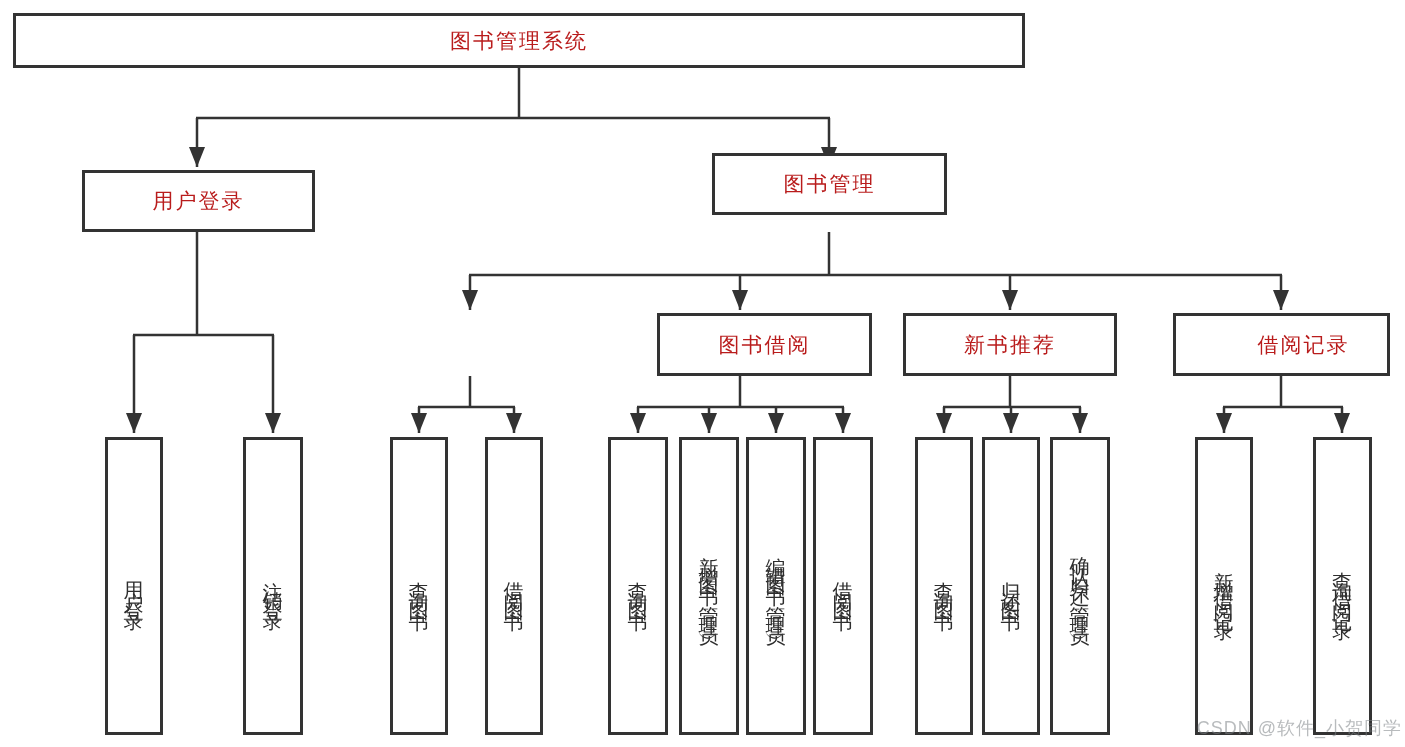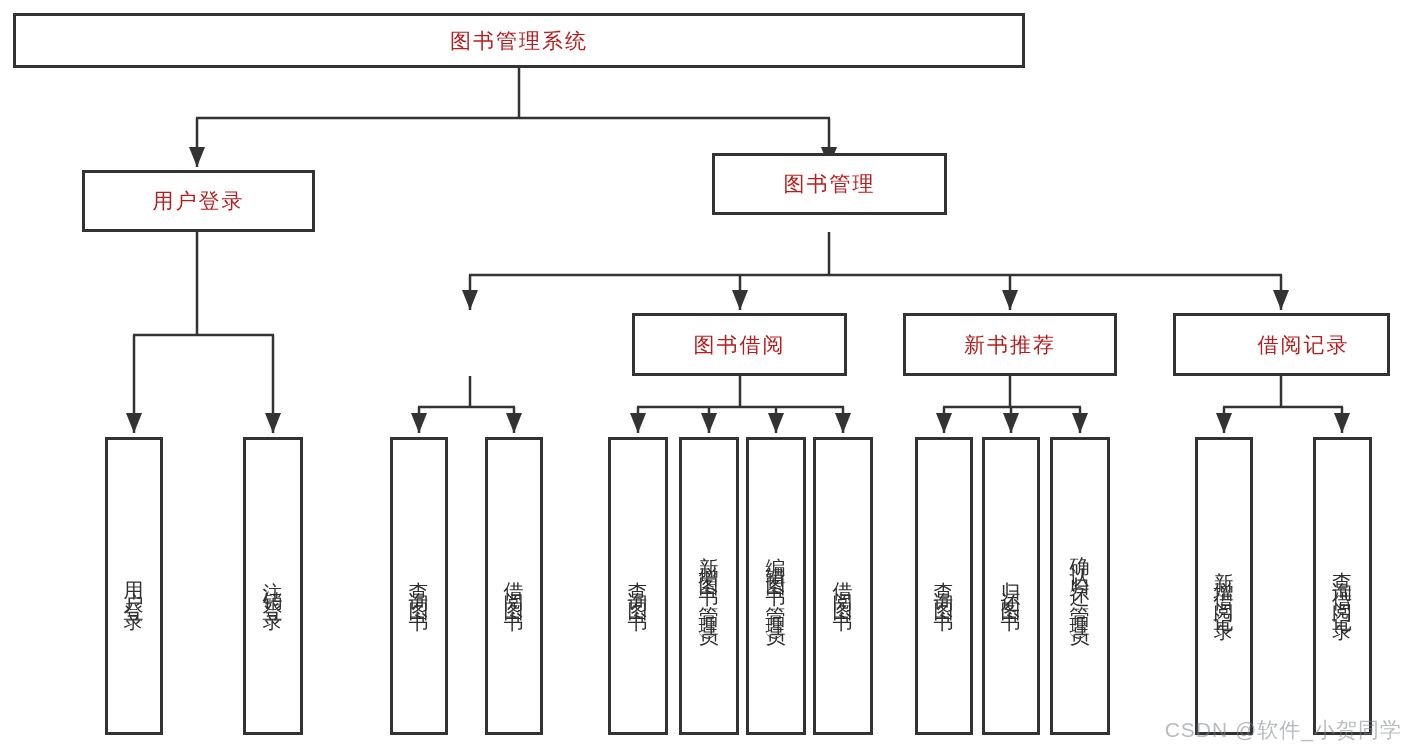--- a/index.html
+++ b/index.html
@@ -16,21 +16,21 @@
   }
   .vnode{
     position:absolute;box-sizing:border-box;background:#ffffff;
     border:3px solid #333333;color:#2e2e2e;
     display:flex;align-items:center;justify-content:center;
     writing-mode:vertical-rl;text-orientation:mixed;
     font-size:20px;letter-spacing:10px;line-height:1;
   }
   .watermark{
     position:absolute;right:3px;top:716px;
-    font-size:21px;letter-spacing:1px;
+    font-size:18px;letter-spacing:1px;
     color:rgba(125,131,135,0.55);
     pointer-events:none;white-space:nowrap;
   }
 </style>
 </head>
 <body>
 
 <div class="canvas">
 
   <svg class="connectors" width="1405" height="747" viewBox="0 0 1405 747" xmlns="http://www.w3.org/2000/svg">
@@ -81,21 +81,21 @@
       <line x1="1224" y1="407" x2="1224" y2="433" marker-end="url(#arrow)"></line>
       <line x1="1342" y1="407" x2="1342" y2="433" marker-end="url(#arrow)"></line>
     </g>
   </svg>
 
   <div class="node" style="left:13px;top:13px;width:1012px;height:55px;">图书管理系统</div>
 
   <div class="node" style="left:82px;top:170px;width:233px;height:62px;">用户登录</div>
   <div class="node" style="left:712px;top:153px;width:235px;height:62px;">图书管理</div>
 
-  <div class="node" style="left:632px;top:313px;width:215px;height:63px;">图书借阅</div>
+  <div class="node" style="left:657px;top:313px;width:215px;height:63px;">图书借阅</div>
   <div class="node" style="left:903px;top:313px;width:214px;height:63px;">新书推荐</div>
   <div class="node" style="left:1173px;top:313px;width:217px;height:63px;padding-left:44px;">借阅记录</div>
 
   <div class="vnode" style="left:105px;top:437px;width:58px;height:298px;">用户登录</div>
   <div class="vnode" style="left:243px;top:437px;width:60px;height:298px;">注销登录</div>
 
   <div class="vnode" style="left:390px;top:437px;width:58px;height:298px;">查询图书</div>
   <div class="vnode" style="left:485px;top:437px;width:58px;height:298px;">借阅图书</div>
 
   <div class="vnode" style="left:608px;top:437px;width:60px;height:298px;">查询图书</div>

